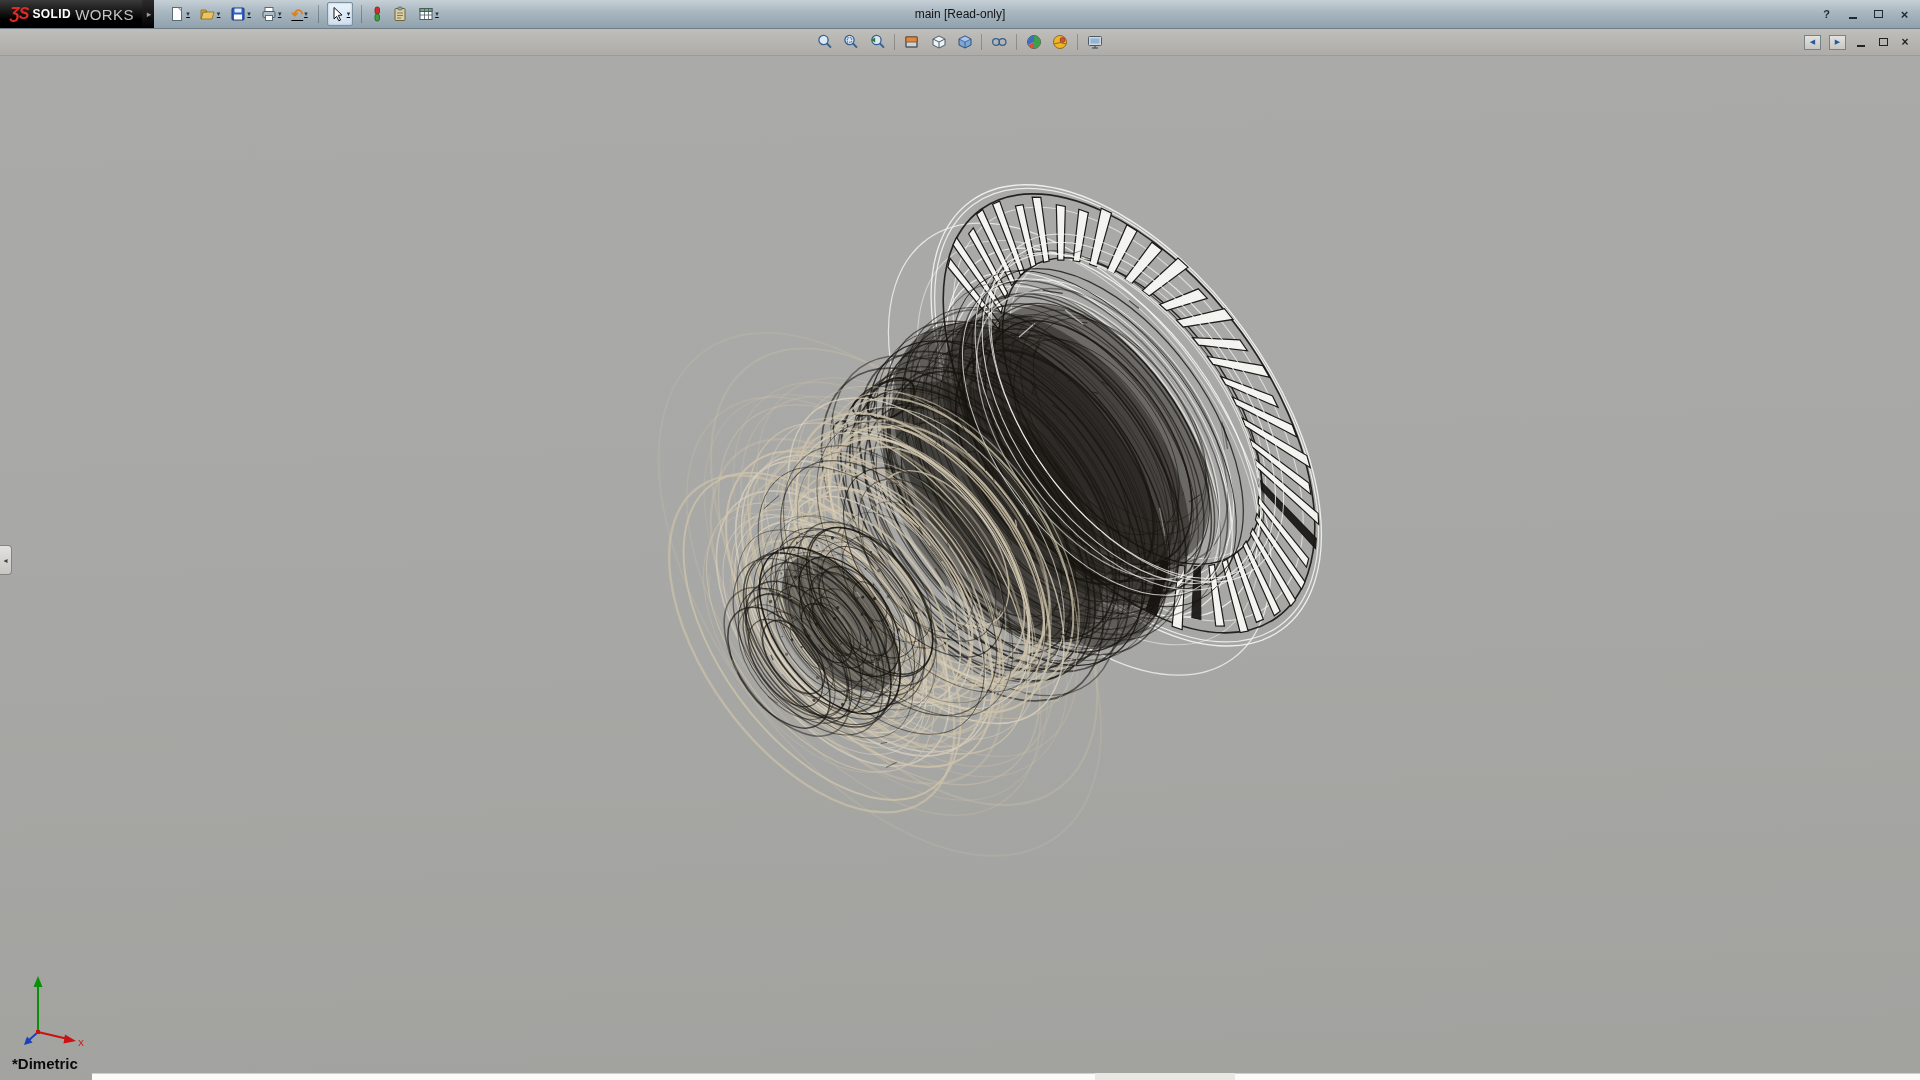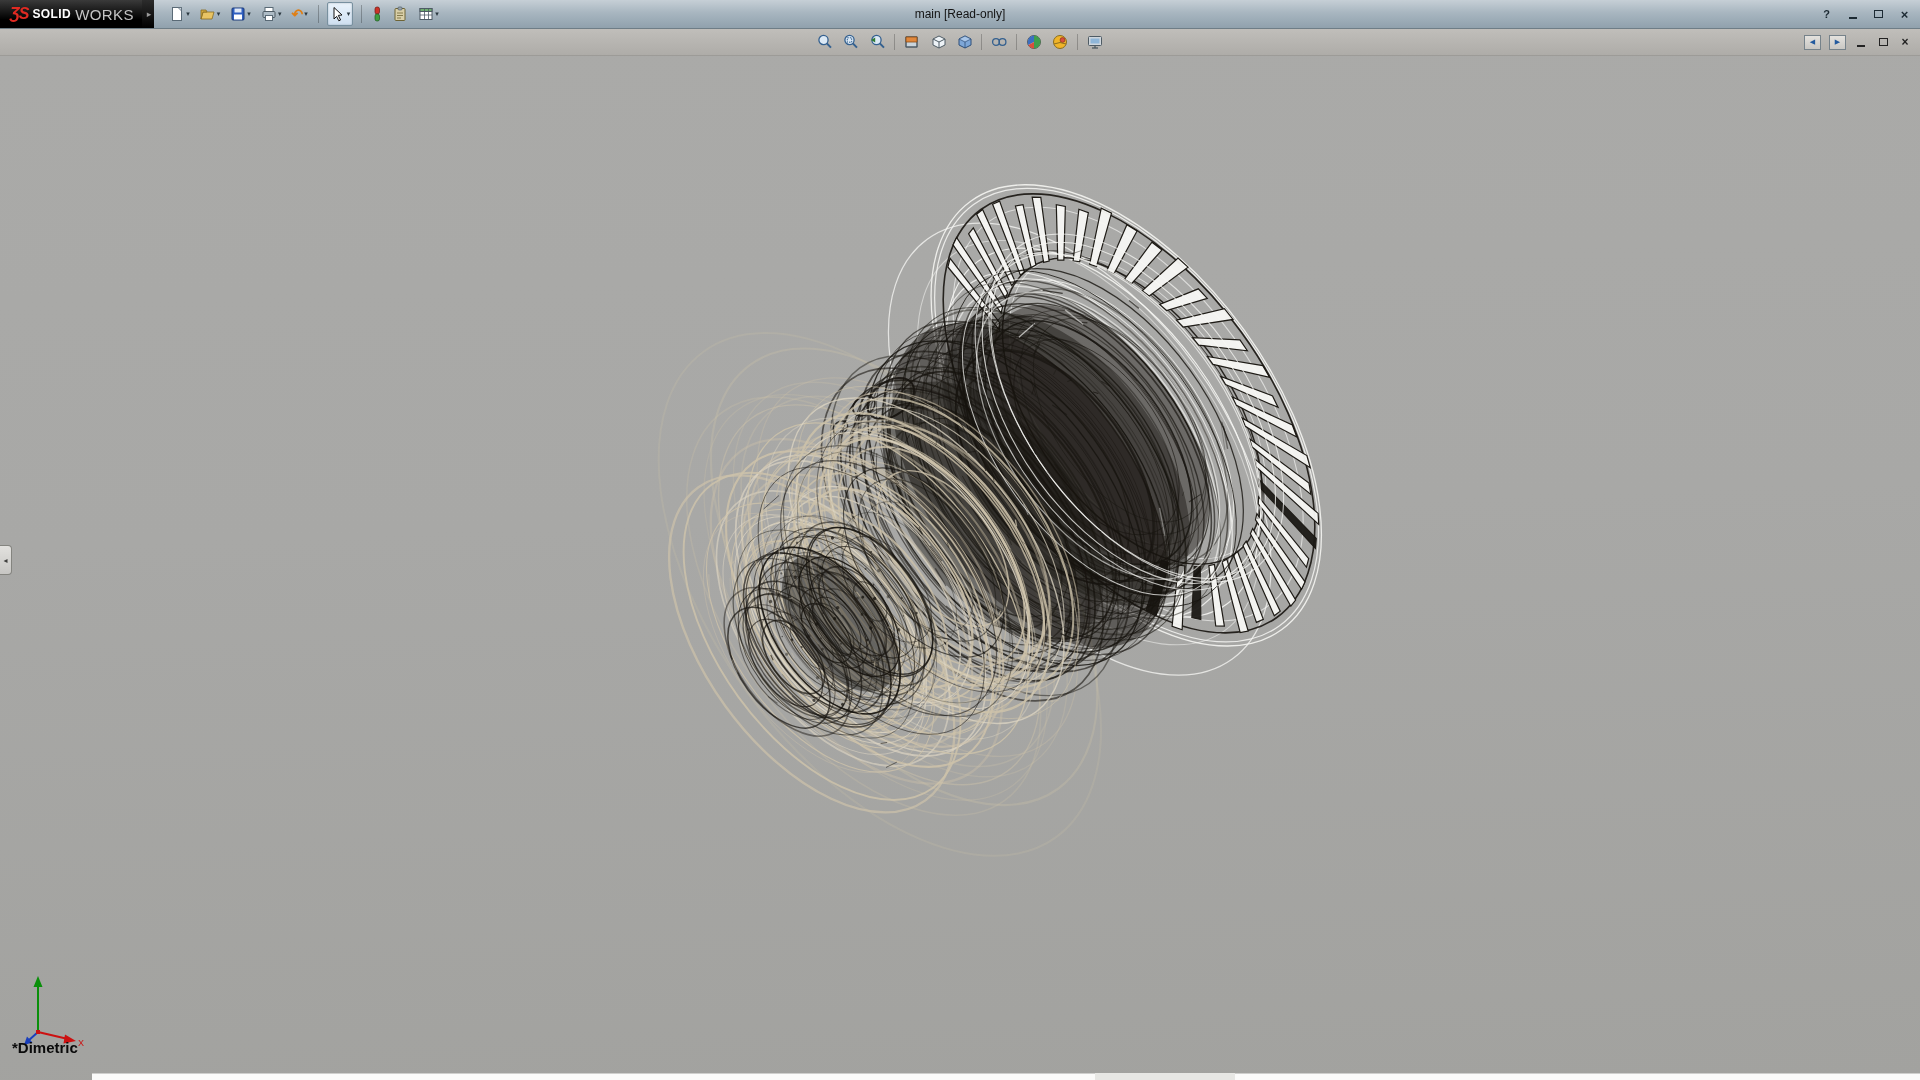--- a/index.html
+++ b/index.html
@@ -1,18 +1,18 @@
 <!DOCTYPE html>
 <html><head>
 <meta charset="utf-8">
 <style>
   * { box-sizing: border-box; margin: 0; padding: 0; }
   html,body { width:1920px; height:1080px; overflow:hidden; }
   body { font-family:"Liberation Sans", sans-serif; user-select:none; }
-  .app { position:relative; width:1920px; height:795px; background:#bef264; }
+  .app { position:relative; width:1920px; height:795px; background:#bef264;text-decoration:underline; }
 
   
   .titlebar { position:relative; height:29px; display:flex; align-items:center;
     background:linear-gradient(#c6cfd6 0%, #a8b6c0 45%, #90a1ad 100%);
     border-bottom:1px solid #6e7d86; z-index:5; }
   .logo { height:100%; display:flex; align-items:center; gap:4px;
     background:linear-gradient(#3a3a3a, #000 70%); padding:0 8px 0 10px; }
   .logo-mark { color:#e02a22; font-weight:bold; font-style:italic; font-size:16px; letter-spacing:-1px; }
   .logo-solid { color:#fff; font-weight:bold; font-size:12px; letter-spacing:.4px; }
   .logo-works { color:#c4c4c4; font-size:15px; letter-spacing:.4px; }
@@ -58,21 +58,21 @@
   .viewport { position:relative; width:1920px; height:1024px; overflow:hidden;
     background:linear-gradient(178deg, #aaaaa8 0%, #a8a8a6 45%, #a2a29f 100%); }
   #engine-svg { position:absolute; left:0; top:0; width:100%; height:100%; }
 
   .collapse-tab { position:absolute; left:0; top:489px; width:12px; height:30px;
     background:linear-gradient(#e2e1de,#c7c6c3); border:1px solid #84847f; border-left:none;
     border-radius:0 4px 4px 0; display:flex; align-items:center; justify-content:center;
     font-size:8px; color:#3f3f3d; cursor:pointer; }
 
   .triad { position:absolute; left:22px; bottom:28px; }
-  .view-label { position:absolute; left:12px; bottom:24px; font-size:15px; font-weight:bold; color:#0b0b0b; }
+  .view-label { position:absolute; left:12px; bottom:8px; font-size:15px; font-weight:bold; color:#0b0b0b; }
 
   .taskbar-sliver { position:absolute; left:92px; right:0; bottom:0; height:7px;
     background:#fbfbfa; border-top:1px solid #cfcfcd; }
   .sliver-notch { position:absolute; left:1095px; bottom:0; width:140px; height:7px; background:#e7e7e4; }
 </style>
 </head>
 <body>
 
 <div class="app">
 

